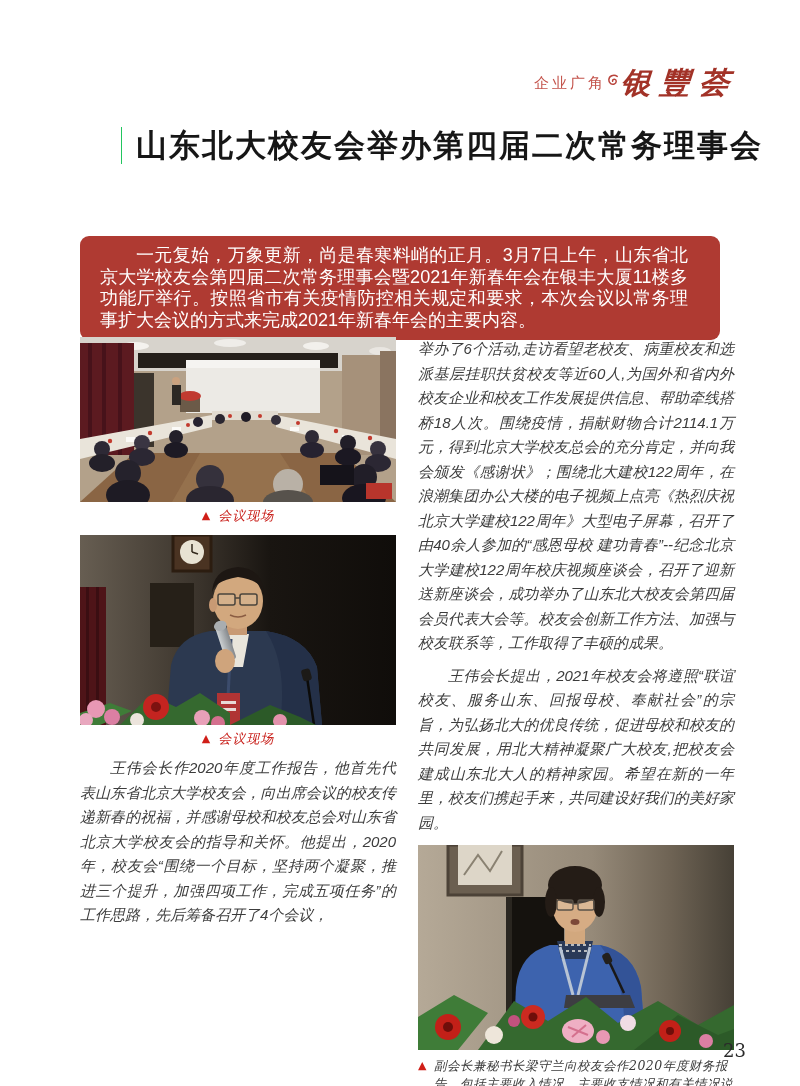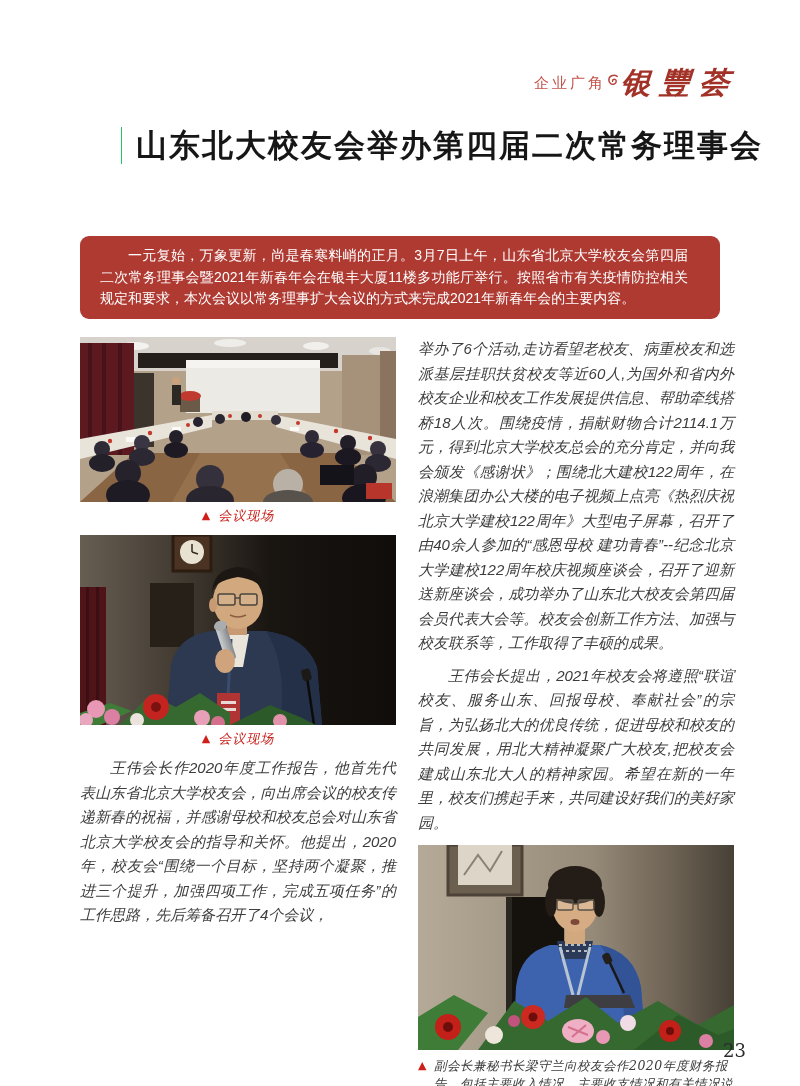--- a/index.html
+++ b/index.html
@@ -26,21 +26,21 @@
     position:absolute; left:76px; top:127px; width:648px;
     border-left:1px solid #22c55e; padding-left:14px;
     font-size:31px; font-weight:bold; color:#161616;
     line-height:37px; letter-spacing:2px;margin-left:45px;
   }
 
   
   .lead-box {
     position:absolute; left:80px; top:236px; width:640px; box-sizing:border-box;
     background:#af3a32; border-radius:9px;
-    color:#ffffff; font-size:14px; line-height:21.5px;
+    color:#ffffff; font-size:18px; line-height:21.5px;
     padding:9px 32px 9px 20px;
     text-indent:2em; text-align:justify; word-break:break-all;
   }
 
   
   .columns {
     position:absolute; left:80px; top:337px; width:654px;
     display:flex; gap:22px;
   }
   .col { width:316px; }

